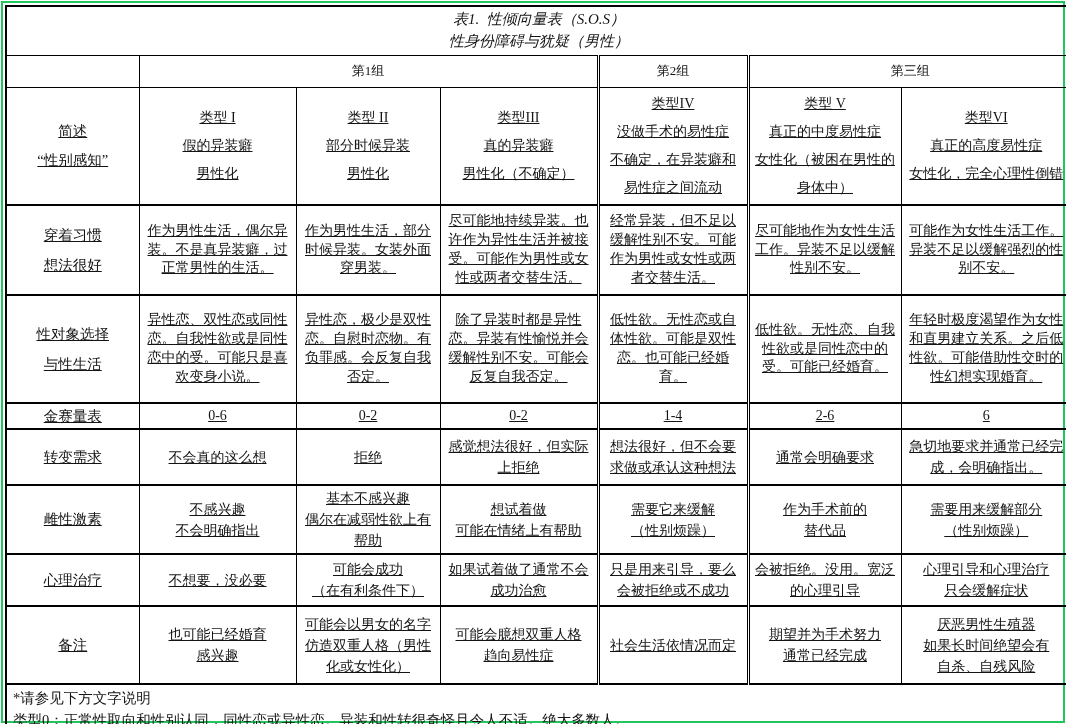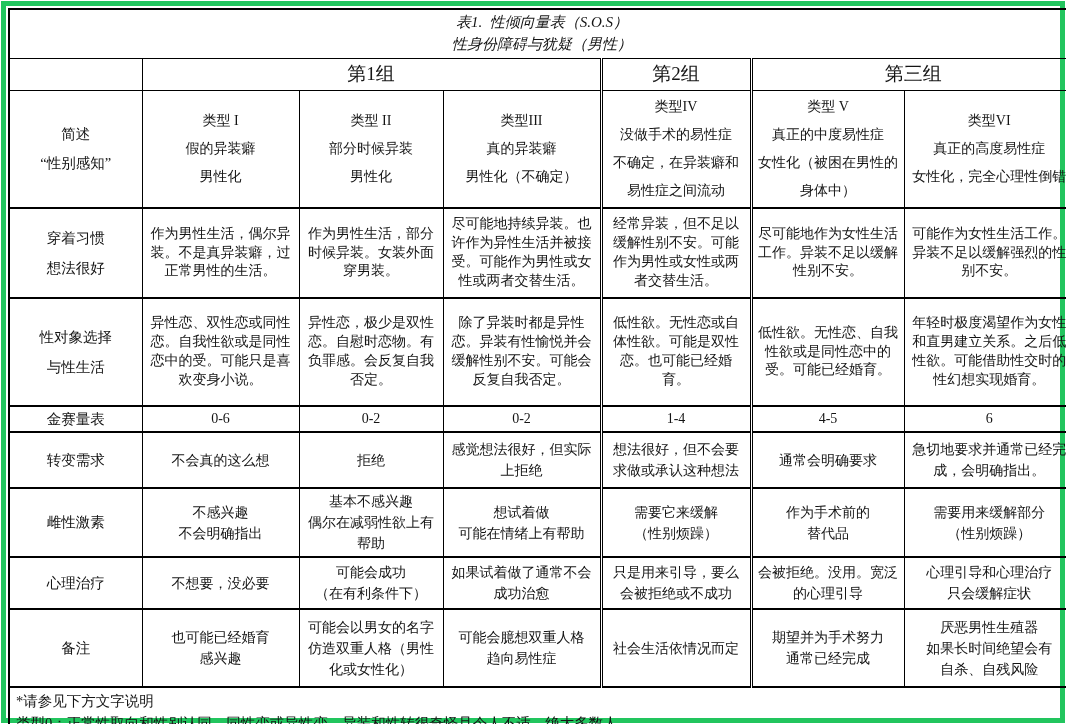--- a/index.html
+++ b/index.html
@@ -4,21 +4,21 @@
 <style>
   html,body{margin:0;padding:0;background:#ffffff;}
   body{
     width:1066px;height:724px;
     font-family:"Liberation Serif","DejaVu Serif",serif;
     color:#141414;
     position:relative;
   }
   .canvas{
     position:absolute;inset:1px;
-    border:5px solid #22c55e;
+    border:2px solid #22c55e;
     box-sizing:border-box;
     padding:2px;
   }
   table.sos{
     width:100%;height:100%;
     border-collapse:collapse;
     table-layout:fixed;
     border:2px solid #000;
   }
   td{
@@ -31,22 +31,22 @@
     line-height:1.35;
     box-sizing:border-box;
   }
   td.title-cell{
     text-align:center;
     font-style:italic;
     font-size:15px;
     line-height:1.45;
     white-space:pre-wrap;
   }
-  td.group-cell{font-size:19px;}
-  tr.data > td{border-bottom:2px solid #000;}
+  td.group-cell{font-size:13px;}
+  tr.data > td{border-bottom:2px solid #000;text-decoration:underline;}
   td.dbl{border-right:3px double #000;}
   td.rowhdr{line-height:2.1;font-size:14.5px;}
   tr.overview td{line-height:2.0;}
   tr.gap15 td{line-height:1.5;}
   td.footer-cell{
     text-align:left;
     vertical-align:top;
     font-size:14.5px;
     line-height:1.5;
     padding:3px 6px;
@@ -124,21 +124,21 @@
       <td>低性欲。无性恋、自我性欲或是同性恋中的受。可能已经婚育。</td>
       <td>年轻时极度渴望作为女性和直男建立关系。之后低性欲。可能借助性交时的性幻想实现婚育。</td>
     </tr>
 
     <tr class="data" style="height:26px">
       <td class="rowhdr" style="line-height:1.3">金赛量表</td>
       <td>0-6</td>
       <td>0-2</td>
       <td class="dbl">0-2</td>
       <td class="dbl">1-4</td>
-      <td>4-5</td>
+      <td>2-6</td>
       <td>6</td>
     </tr>
 
     <tr class="data gap15" style="height:56px">
       <td class="rowhdr" style="line-height:1.3">转变需求</td>
       <td>不会真的这么想</td>
       <td>拒绝</td>
       <td class="dbl">感觉想法很好，但实际上拒绝</td>
       <td class="dbl">想法很好，但不会要求做或承认这种想法</td>
       <td>通常会明确要求</td>

